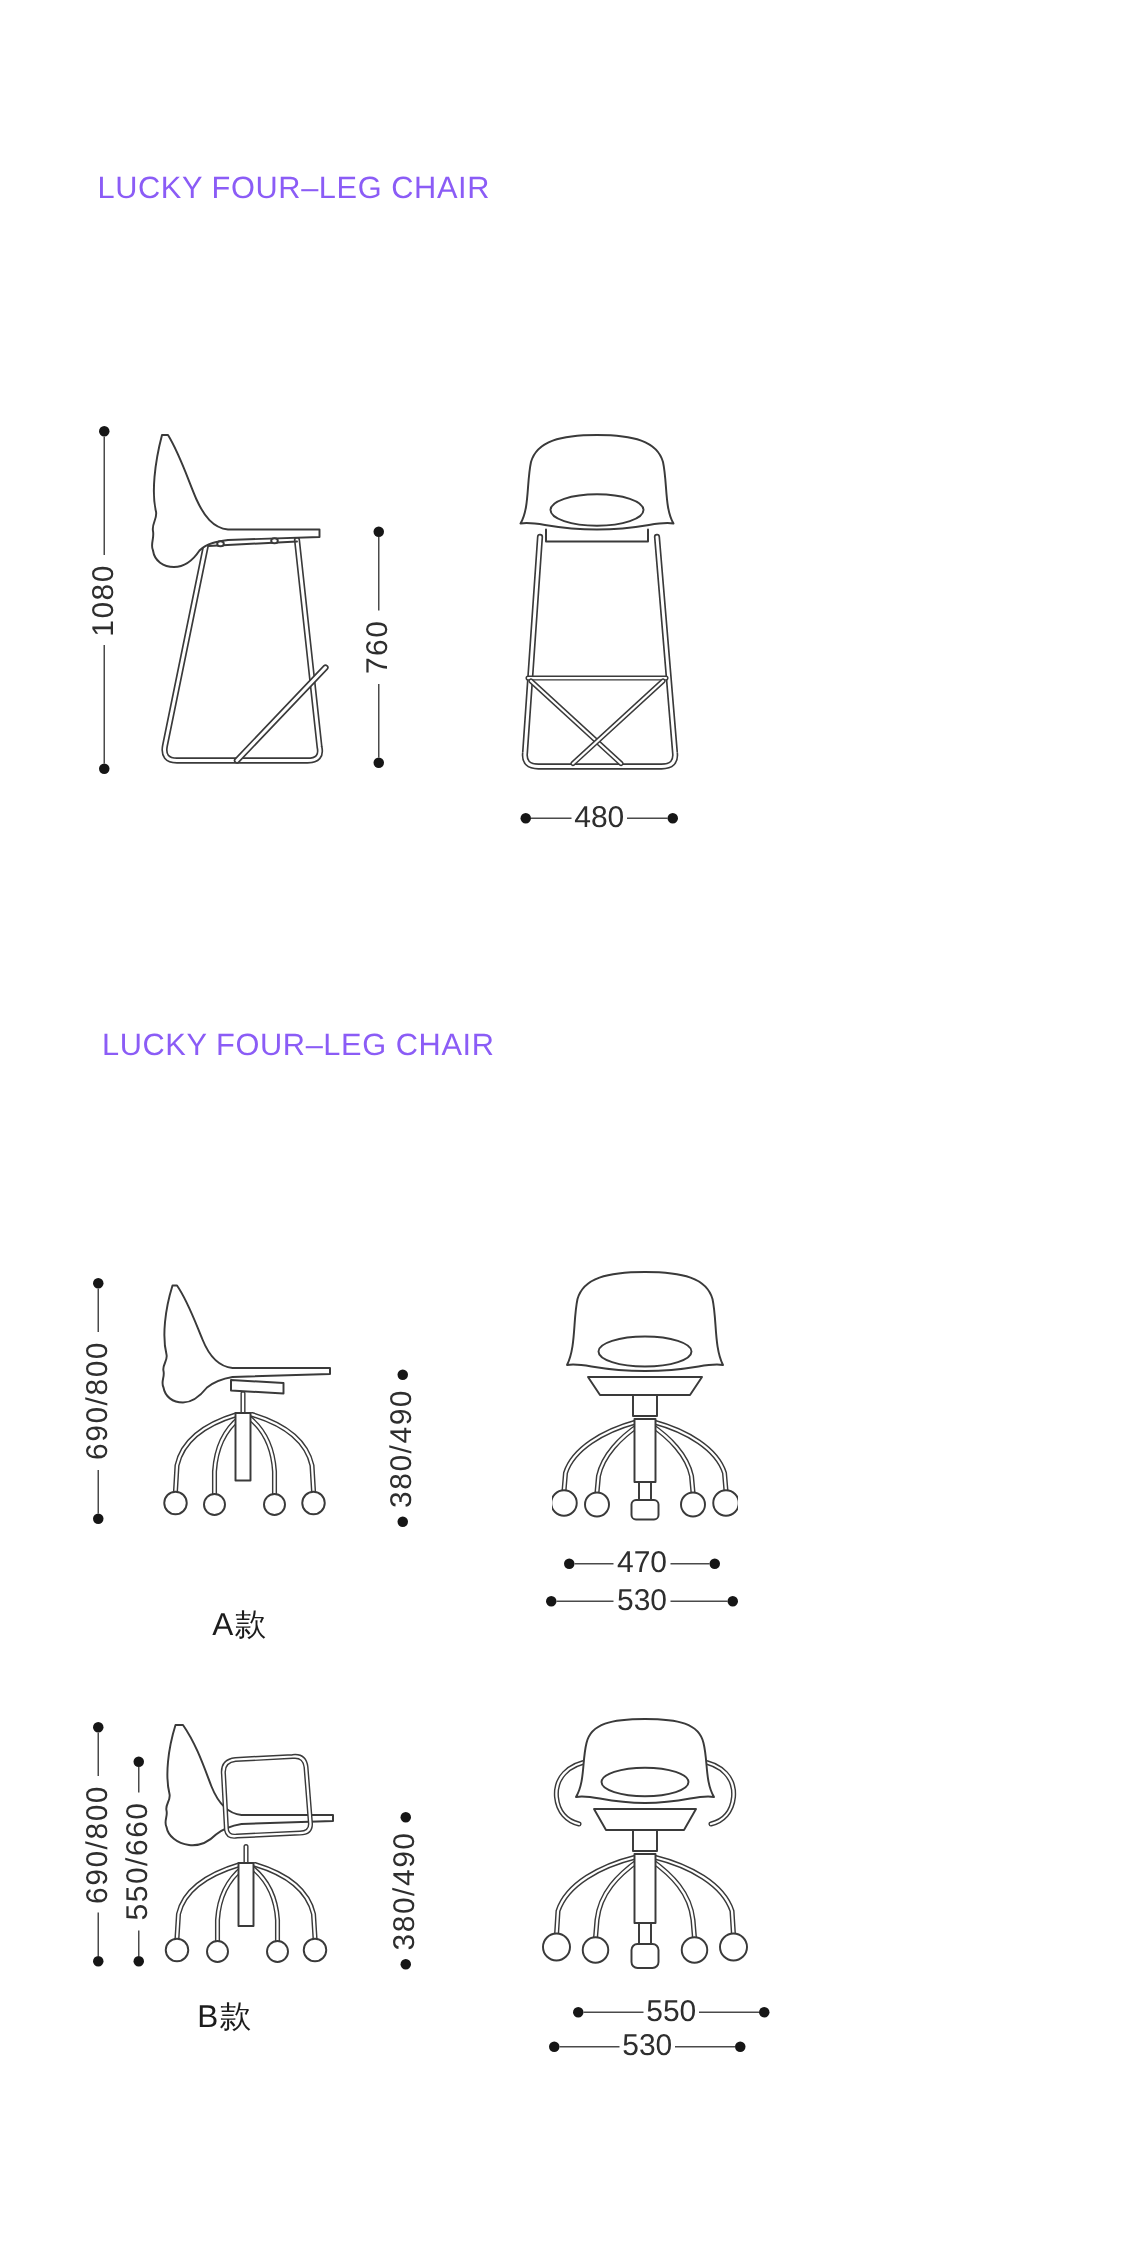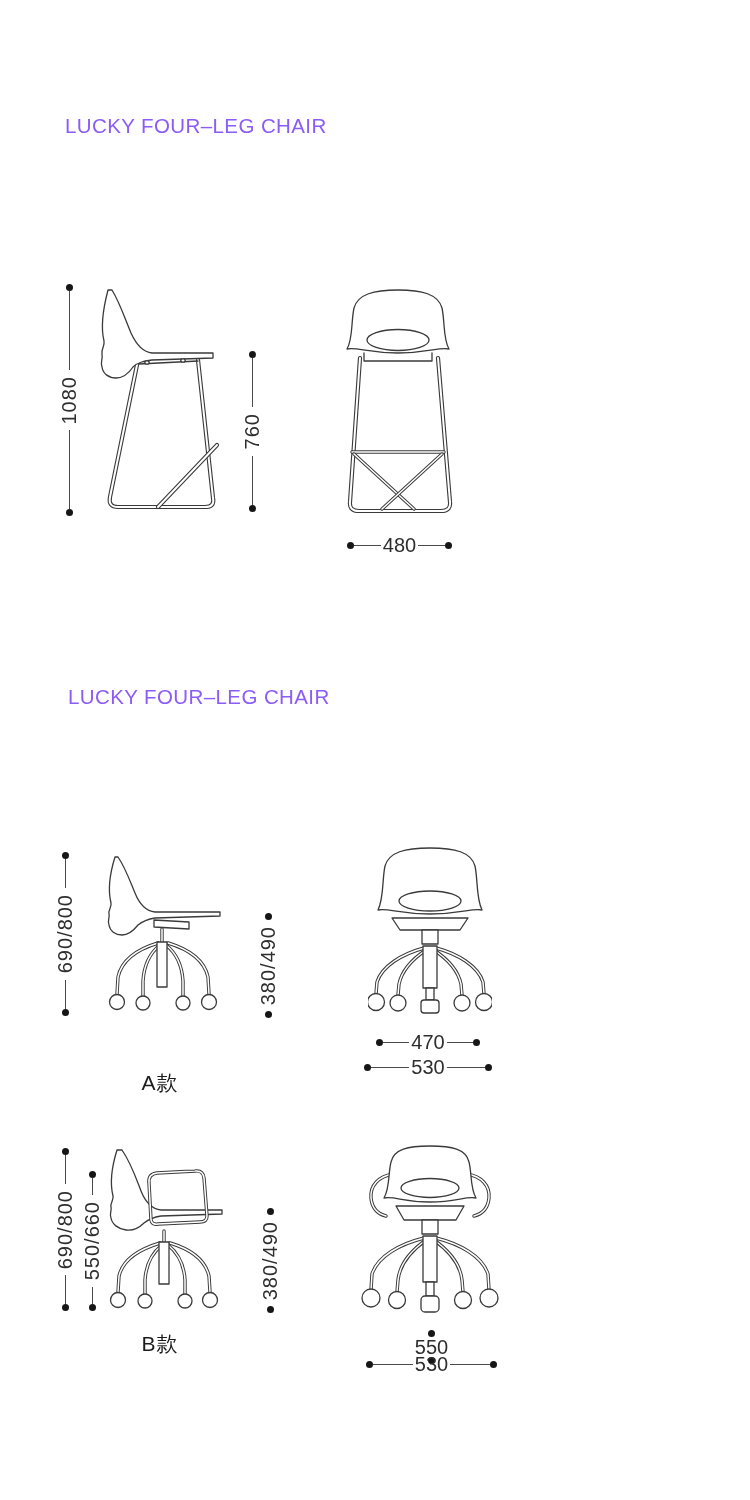--- a/index.html
+++ b/index.html
@@ -271,23 +271,23 @@
       <path class="tub2-i" d="M 116,34 C 132,36 140,46 139,58 C 138,68 132,74 124,76"></path>
     </g>
     <g>
       <path class="ln fillw" d="M 46,66 L 114,66 L 106,80 L 54,80 Z"></path>
       <rect class="ln fillw" x="72" y="80" width="16" height="14"></rect>
       <path class="ln fillw" d="M 80,6 C 58,6 44,9 41,22 C 38,34 40,48 34,58 C 45,56 53,62 80,62 C 107,62 115,56 126,58 C 120,48 122,34 119,22 C 116,9 102,6 80,6 Z"></path>
       <ellipse class="ln" cx="80" cy="48" rx="29" ry="9.5"></ellipse>
     </g>
   </svg>
 
-  <div class="abs variant-label" style="left:115px; top:1330px; width:90px;">B款</div>
-
-  <div class="abs hdim" style="left:366px; top:1330px; width:131px;flex-direction:column;">
+  <div class="abs variant-label" style="left:105px; top:1330px; width:90px;">B款</div>
+
+  <div class="abs hdim" style="left:382px; top:1330px; width:131px;">
     <div class="dot"></div>
     <div class="line"></div>
     <div class="hlabel">550</div>
     <div class="line"></div>
     <div class="dot"></div>
   </div>
 
   <div class="abs hdim" style="left:366px; top:1353px; width:131px;">
     <div class="dot"></div>
     <div class="line"></div>

